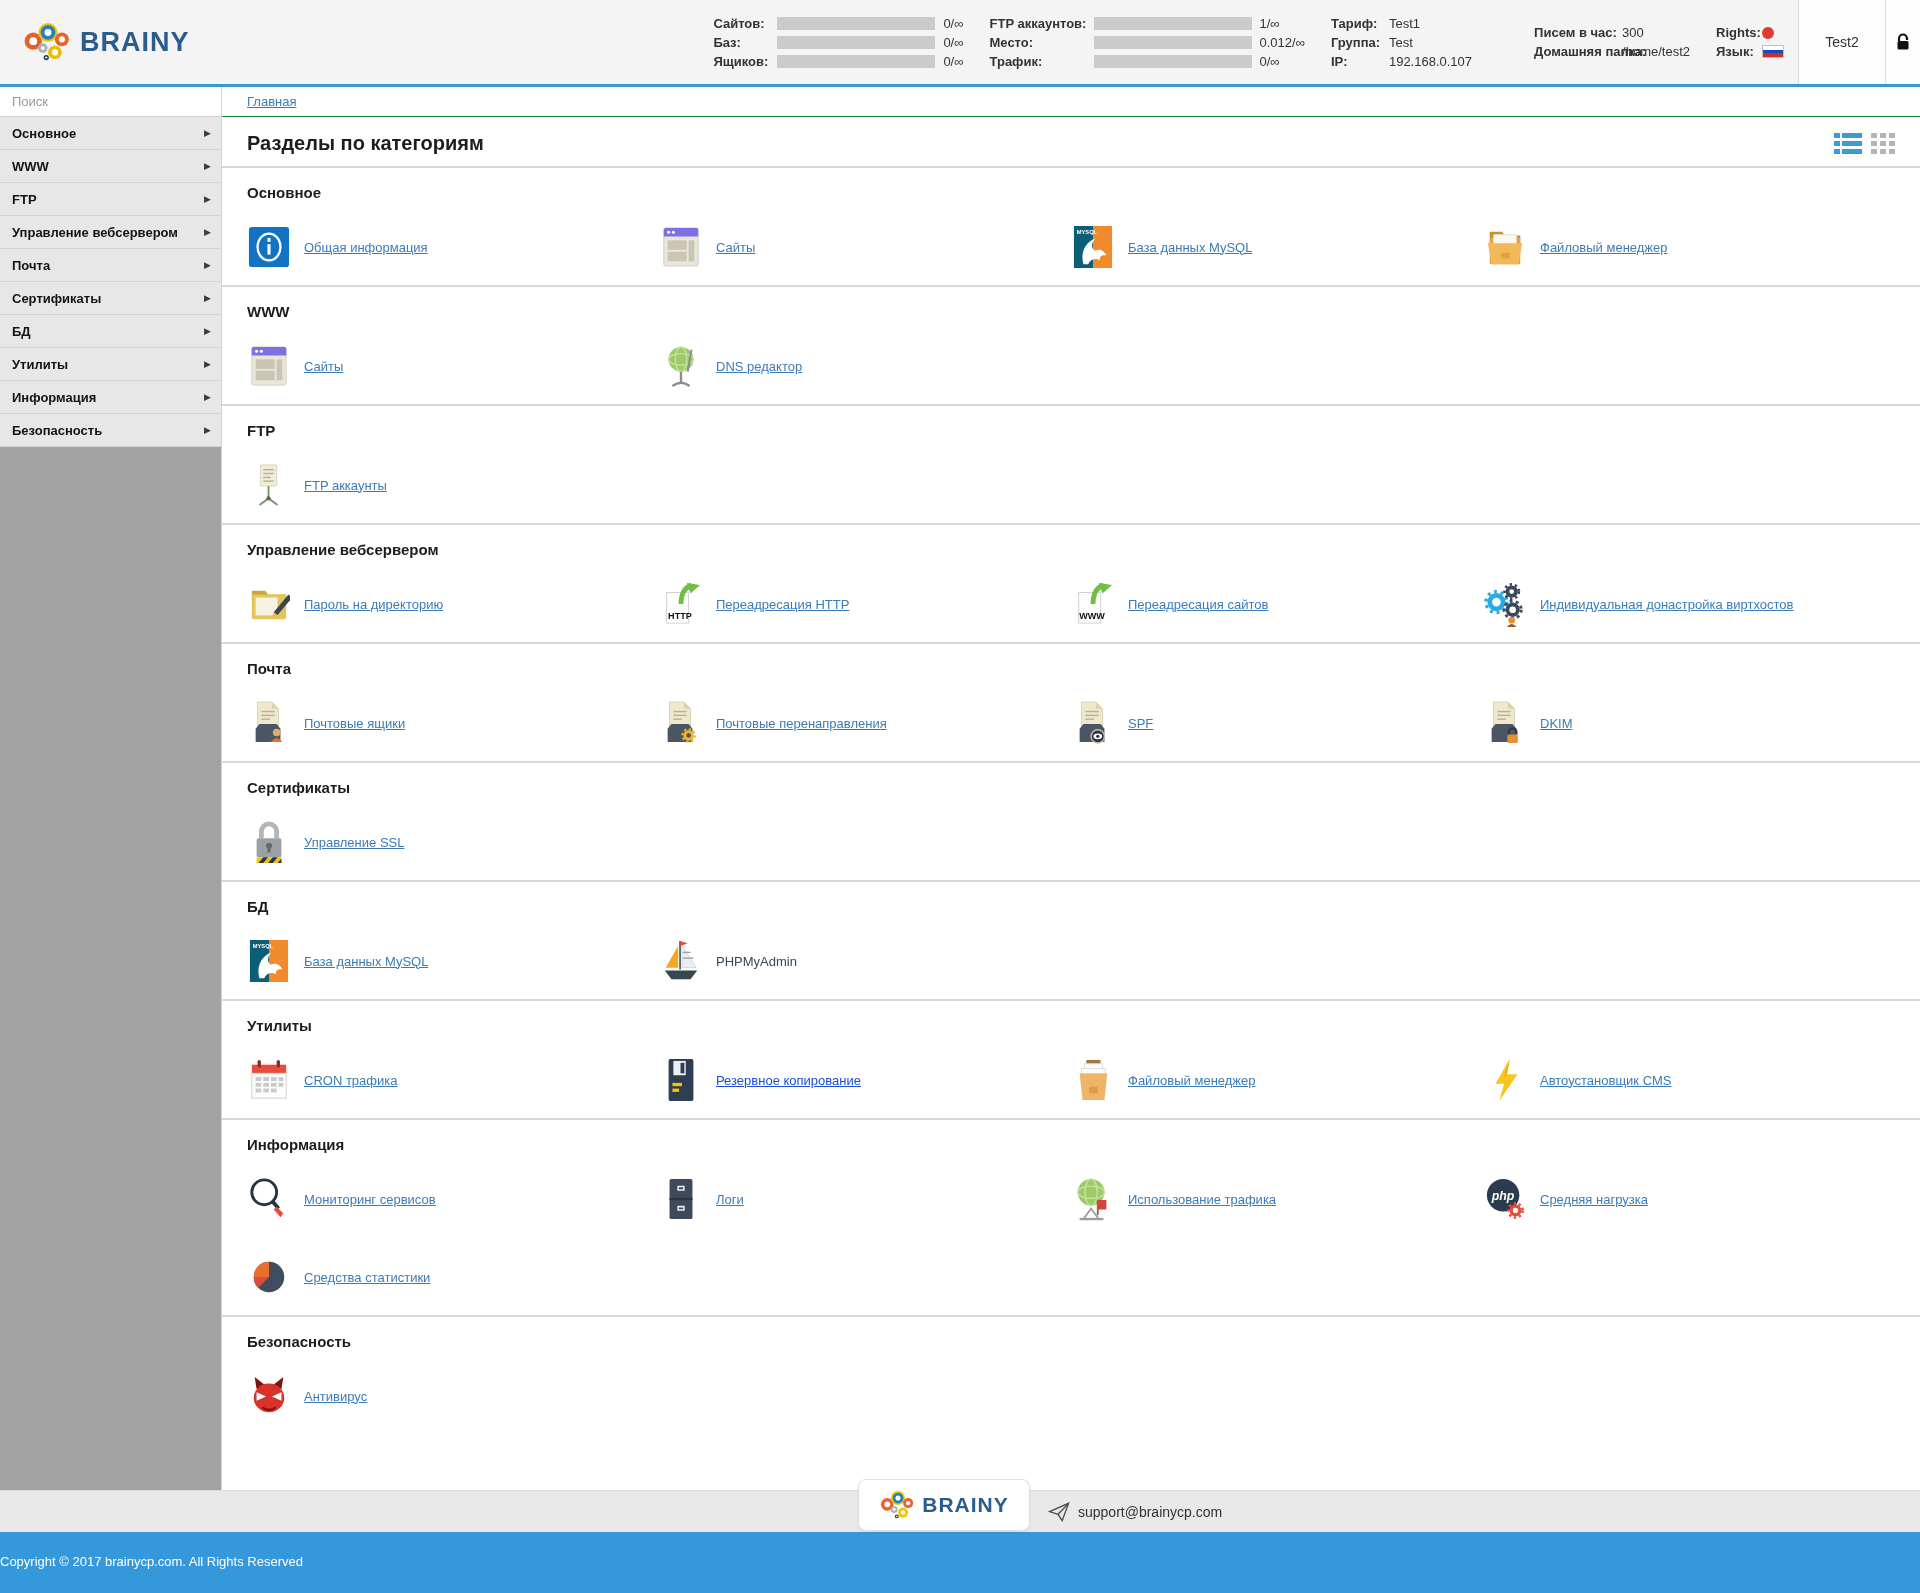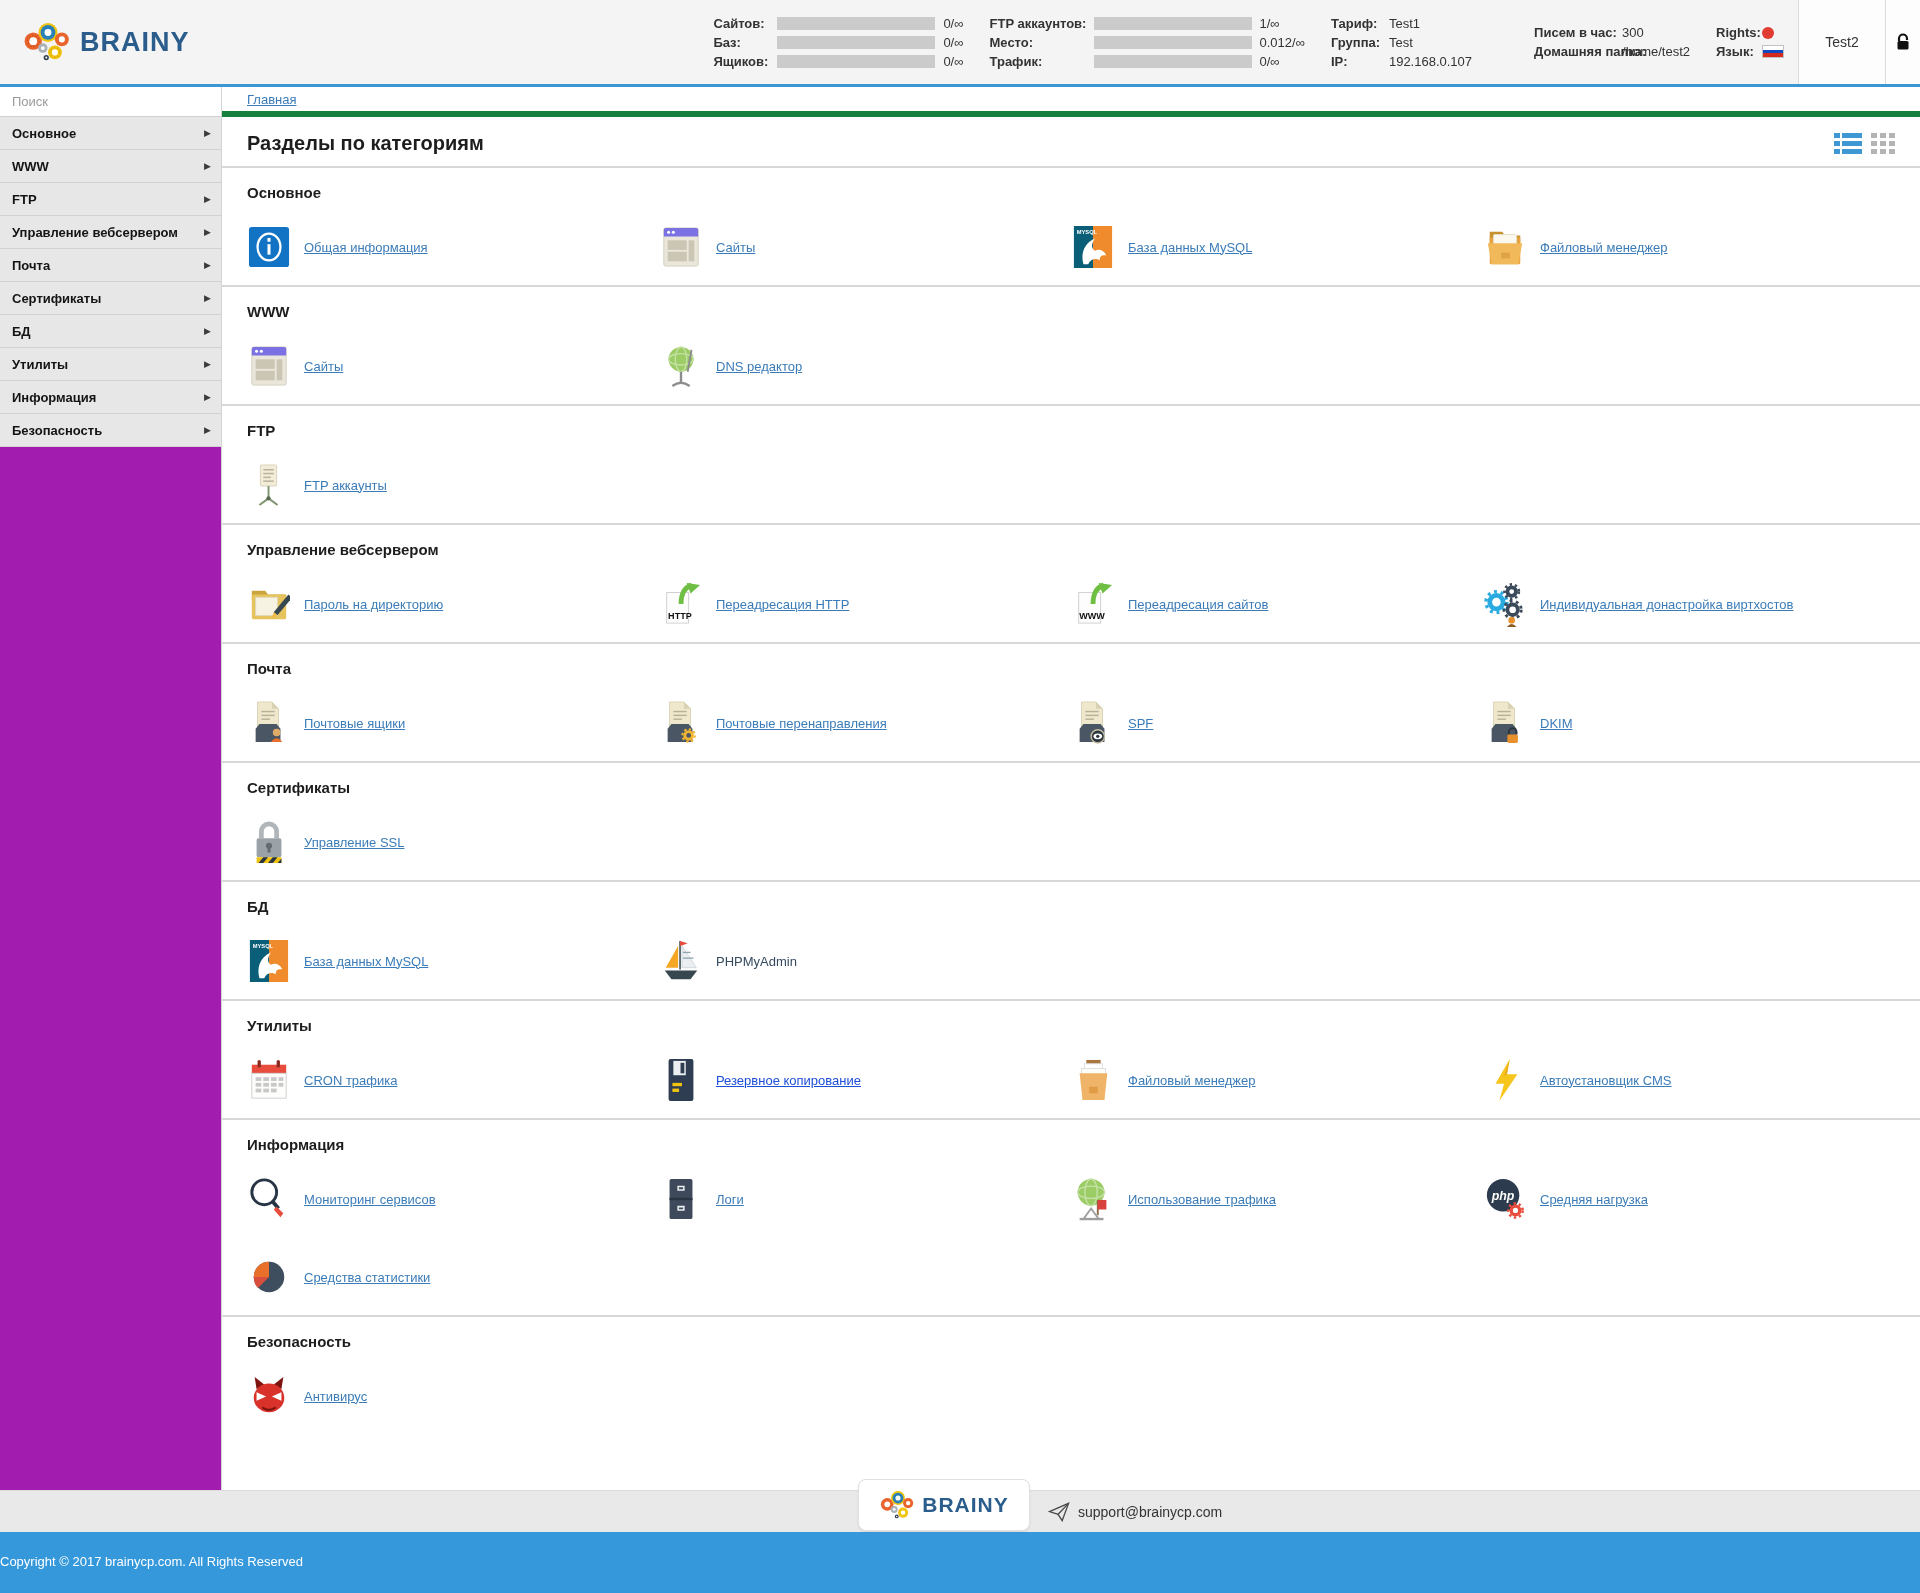--- a/index.html
+++ b/index.html
@@ -28,32 +28,32 @@
   .flag .w { background:#fff; } .flag .b { background:#0f49c4; } .flag .r { background:#d52b1e; }
   .user-area { height:100%; display:flex; }
   .user-btn { width:88px; height:100%; background:#fdfdfd; border-left:1px solid #dcdcdc; border-right:1px solid #dcdcdc;
               display:flex; align-items:center; justify-content:center; font-size:14px; color:#333; cursor:pointer; }
   .lock-btn { width:34px; height:100%; background:#fdfdfd; display:flex; align-items:center; justify-content:center; cursor:pointer; }
 
   .accent-line { height:3px; background:#3b97d3; }
 
   
   .body { height:1403px; display:flex; }
-  .sidebar { width:222px; background:#a21caf; border-right:1px solid #d4d4d4; flex:none; }
+  .sidebar { width:222px; background:#a3a3a3; border-right:1px solid #d4d4d4; flex:none; }
   .search-box { height:30px; background:#fff; border-bottom:1px solid #d2d2d2; width:100%;
                 padding:0 12px; font-size:13px; color:#333; border-top:none; border-left:none; border-right:none; outline:none;
                 font-family:"Liberation Sans",sans-serif; }
   .search-box::placeholder { color:#9a9a9a; }
   .side-item { height:33px; background:#e7e7e7; border-bottom:1px solid #d2d2d2; display:flex; align-items:center;
                padding:0 10px 0 12px; cursor:pointer; }
   .side-item span.lbl { font-size:13px; font-weight:bold; color:#141414; }
   .side-item .arrow { margin-left:auto; font-size:9px; color:#3c3c3c; }
 
   .main { flex:1; background:#fff; overflow:hidden; }
-  .breadcrumb-row { height:30px; border-bottom:6px solid #15803d; display:flex; align-items:center; padding:0 25px; }
+  .breadcrumb-row { height:30px; border-bottom:1px solid #15803d; display:flex; align-items:center; padding:0 25px; }
   a.blue-link { color:#3b7cb8; text-decoration:underline; font-size:13px; cursor:pointer; }
   .content-head { display:flex; align-items:center; justify-content:space-between; padding:15px 25px 11px; }
   .page-title { font-size:20px; font-weight:bold; color:#1d1d1d; }
   .view-toggles { display:flex; gap:9px; align-items:center; }
   .toggle { cursor:pointer; display:block; }
 
   .section { border-top:2px solid #d8d8d8; padding:14px 25px 12px; }
   .section-title { font-size:15px; font-weight:bold; color:#1d1d1d; margin:2px 0 20px; }
   .cards { display:grid; grid-template-columns:repeat(4,1fr); row-gap:26px; }
   .card { display:flex; align-items:center; min-height:52px; gap:13px; }

